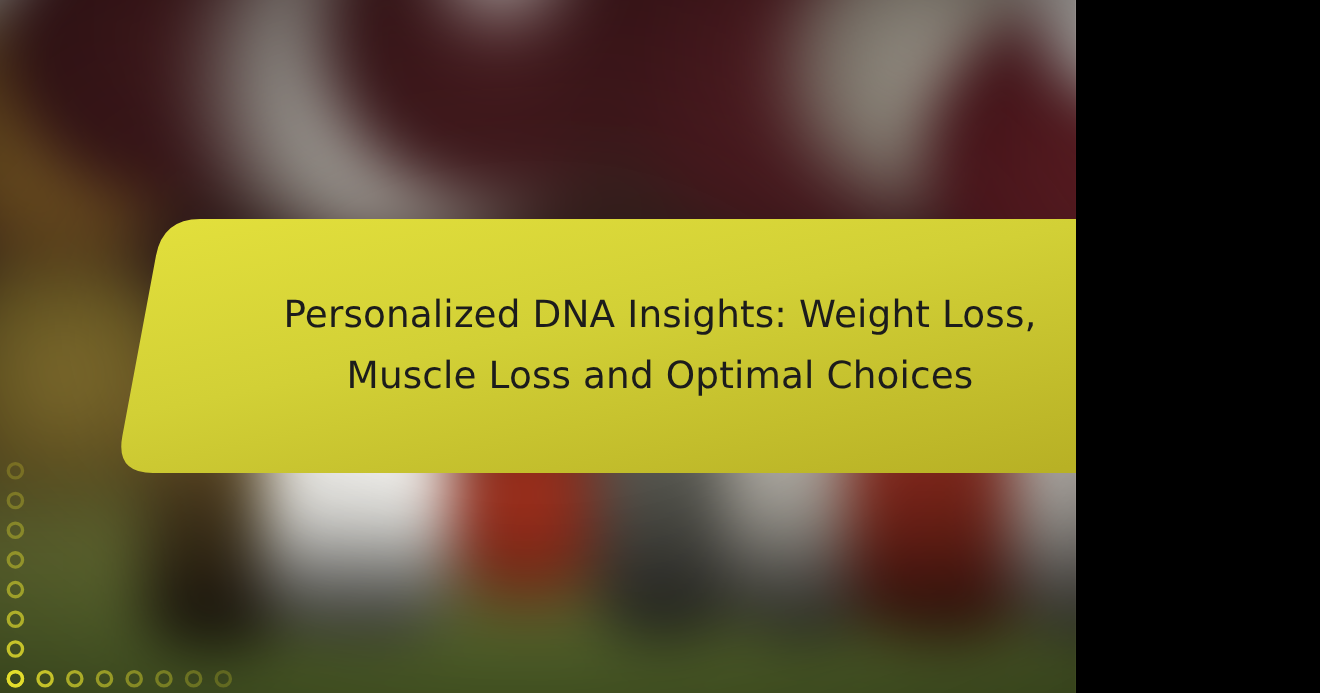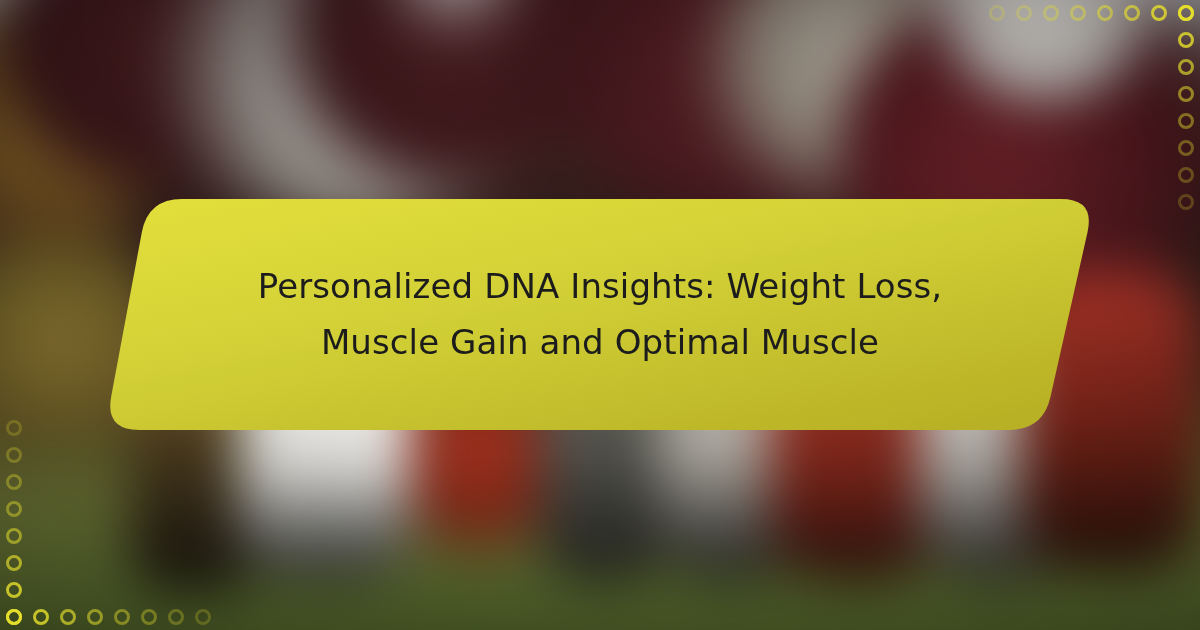--- a/index.html
+++ b/index.html
@@ -2,21 +2,21 @@
 <html><head>
 <meta charset="utf-8">
 <style>
   html, body {
     margin: 0;
     padding: 0;
     background: #000;
   }
   #stage {
     position: relative;
-    width: 1200px;
+    width: 978px;
     height: 630px;
     overflow: hidden;
     font-family: "DejaVu Sans", "Liberation Sans", sans-serif;
     background: #2a1b18;
   }
 
   
   .bg-layer {
     position: absolute;
     inset: -60px;
@@ -196,17 +196,17 @@
           <stop offset="0%" stop-color="#e3e03c"></stop>
           <stop offset="45%" stop-color="#d2d036"></stop>
           <stop offset="100%" stop-color="#b8b125"></stop>
         </linearGradient>
       </defs>
       <path id="banner-path" fill="url(#bannerGrad)" d="M 46.8 42.4 Q 53.0 9.0 87.0 9.0 L 966.0 9.0 Q 1000.0 9.0 992.5 42.2 L 955.5 206.8 Q 948.0 240.0 914.0 240.0 L 44.0 240.0 Q 10.0 240.0 16.2 206.6 Z"></path>
     </svg>
 
     <div id="banner-text">
       <div class="headline-line">Personalized DNA Insights: Weight Loss,</div>
-      <div class="headline-line">Muscle Gain and Optimal Muscle</div>
+      <div class="headline-line">Muscle Loss and Optimal Choices</div>
     </div>
   </div>
 
 </div>
 
 </body></html>

